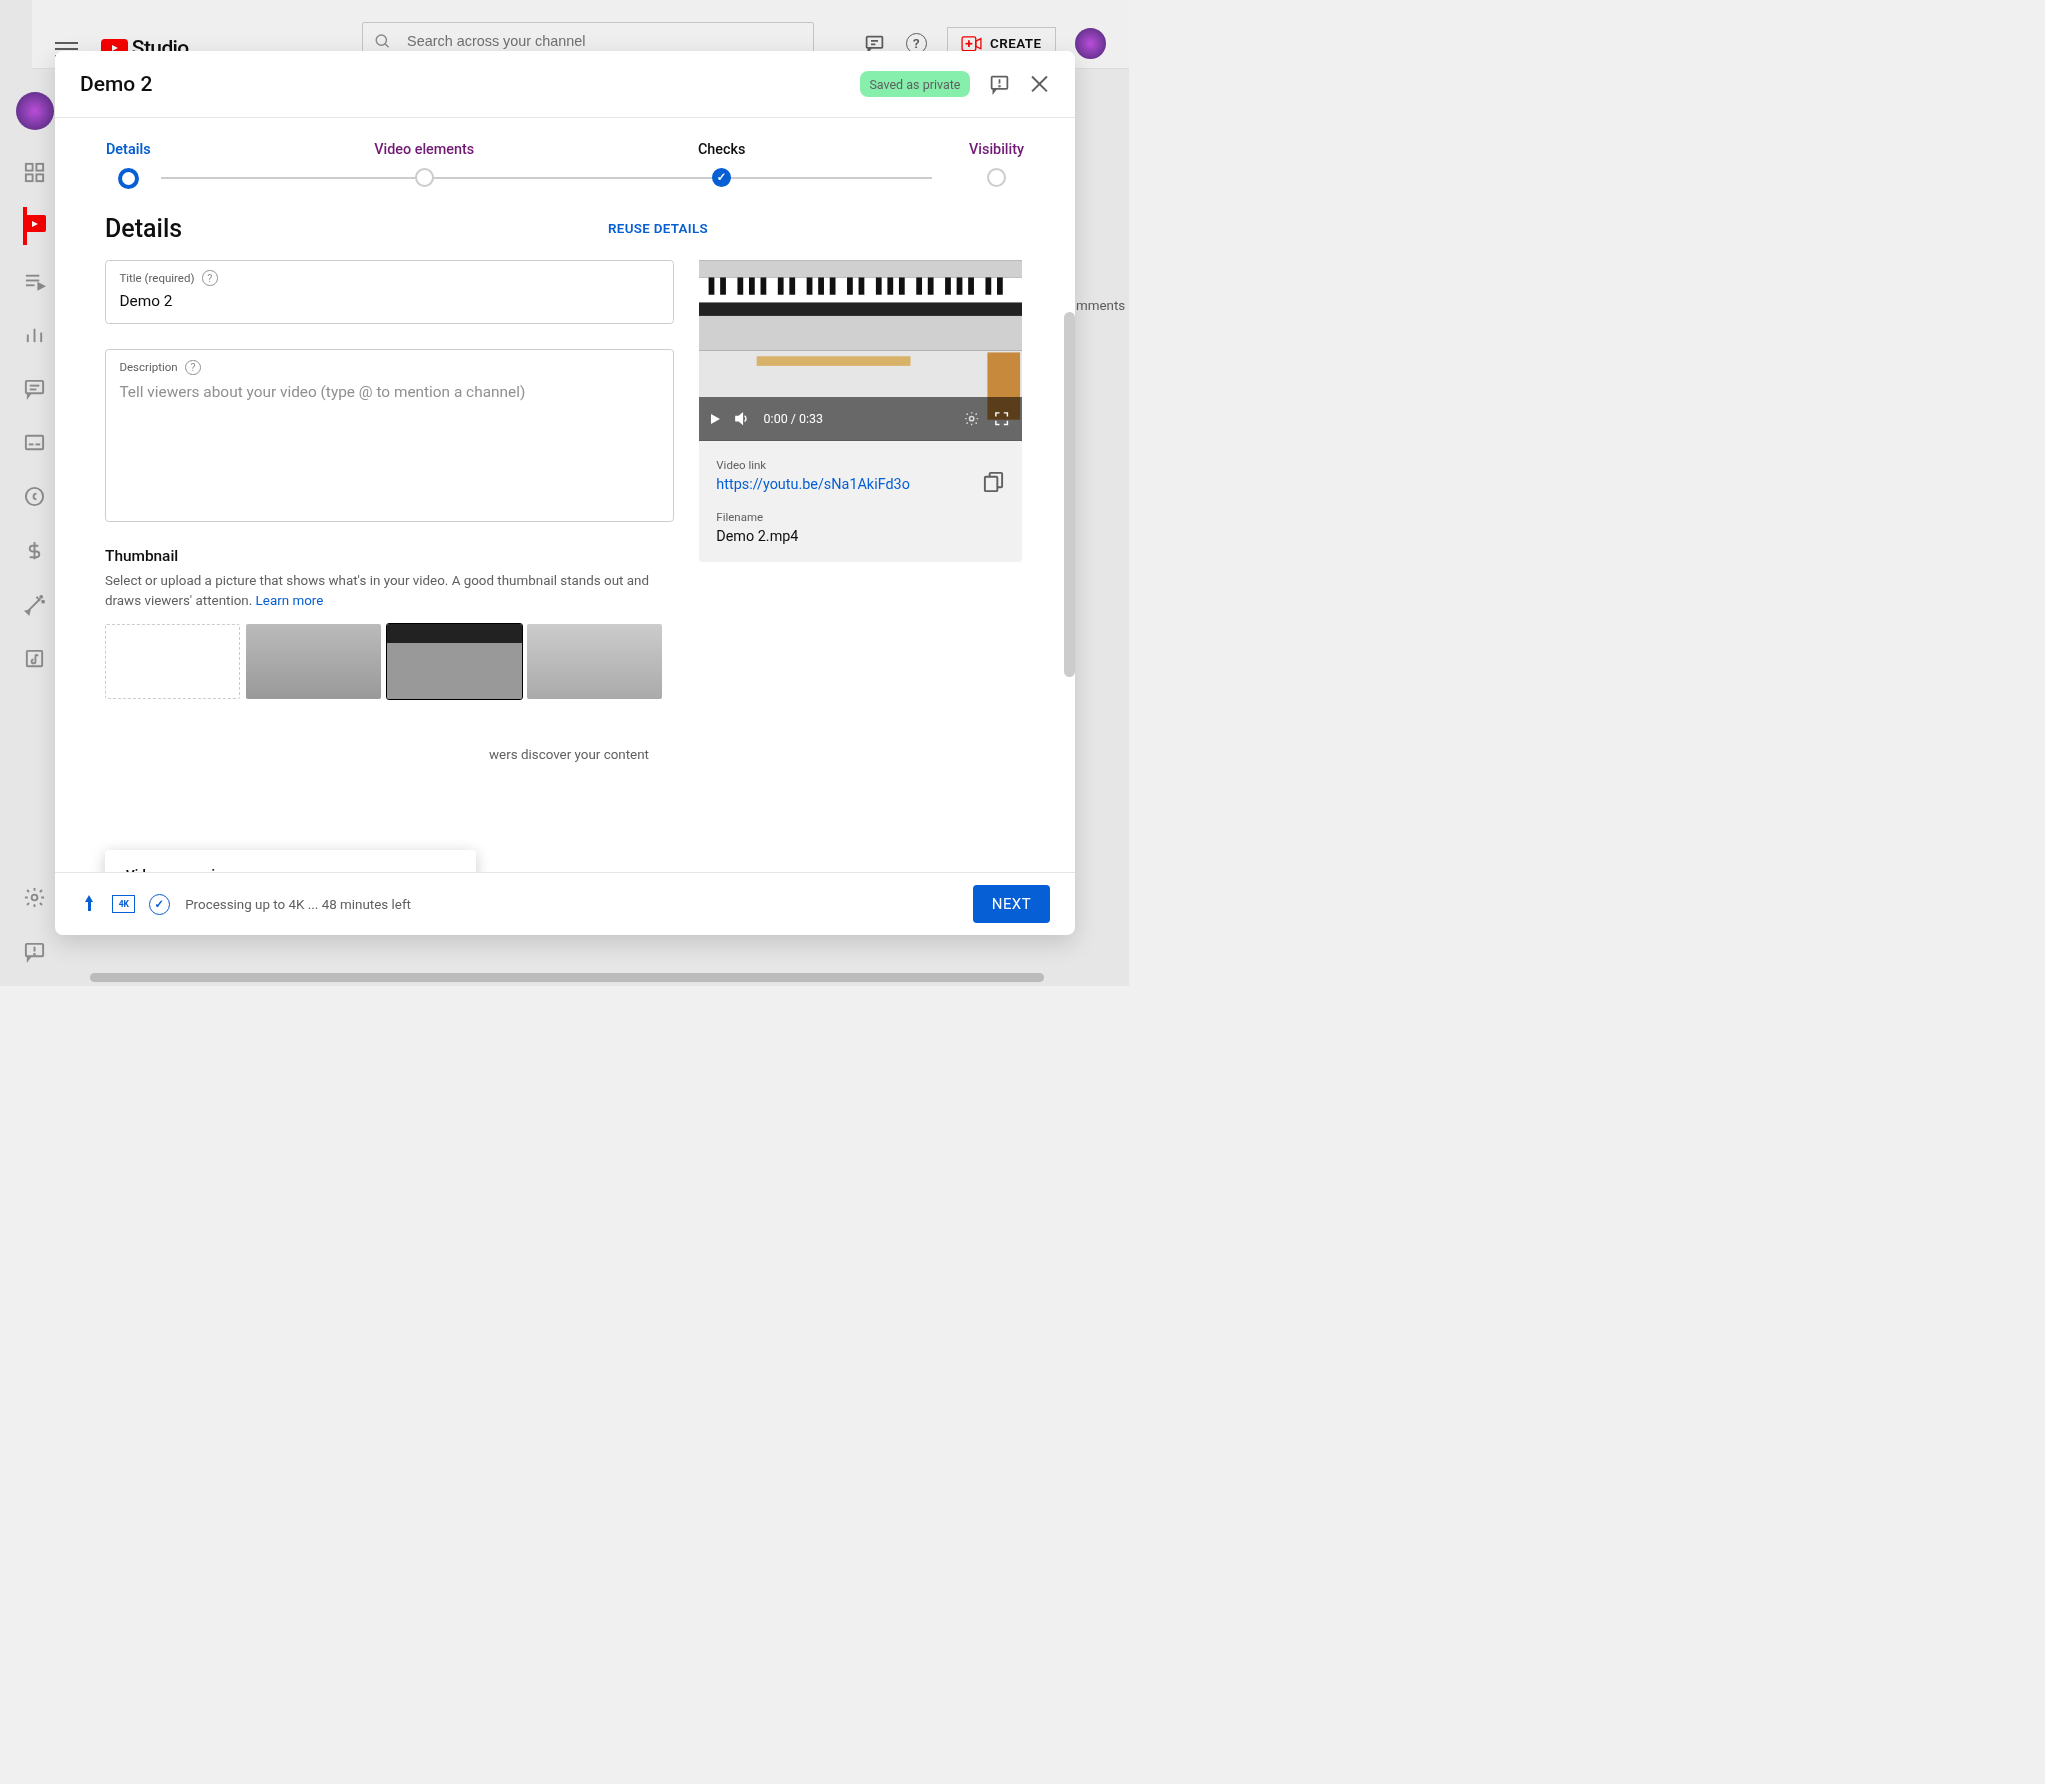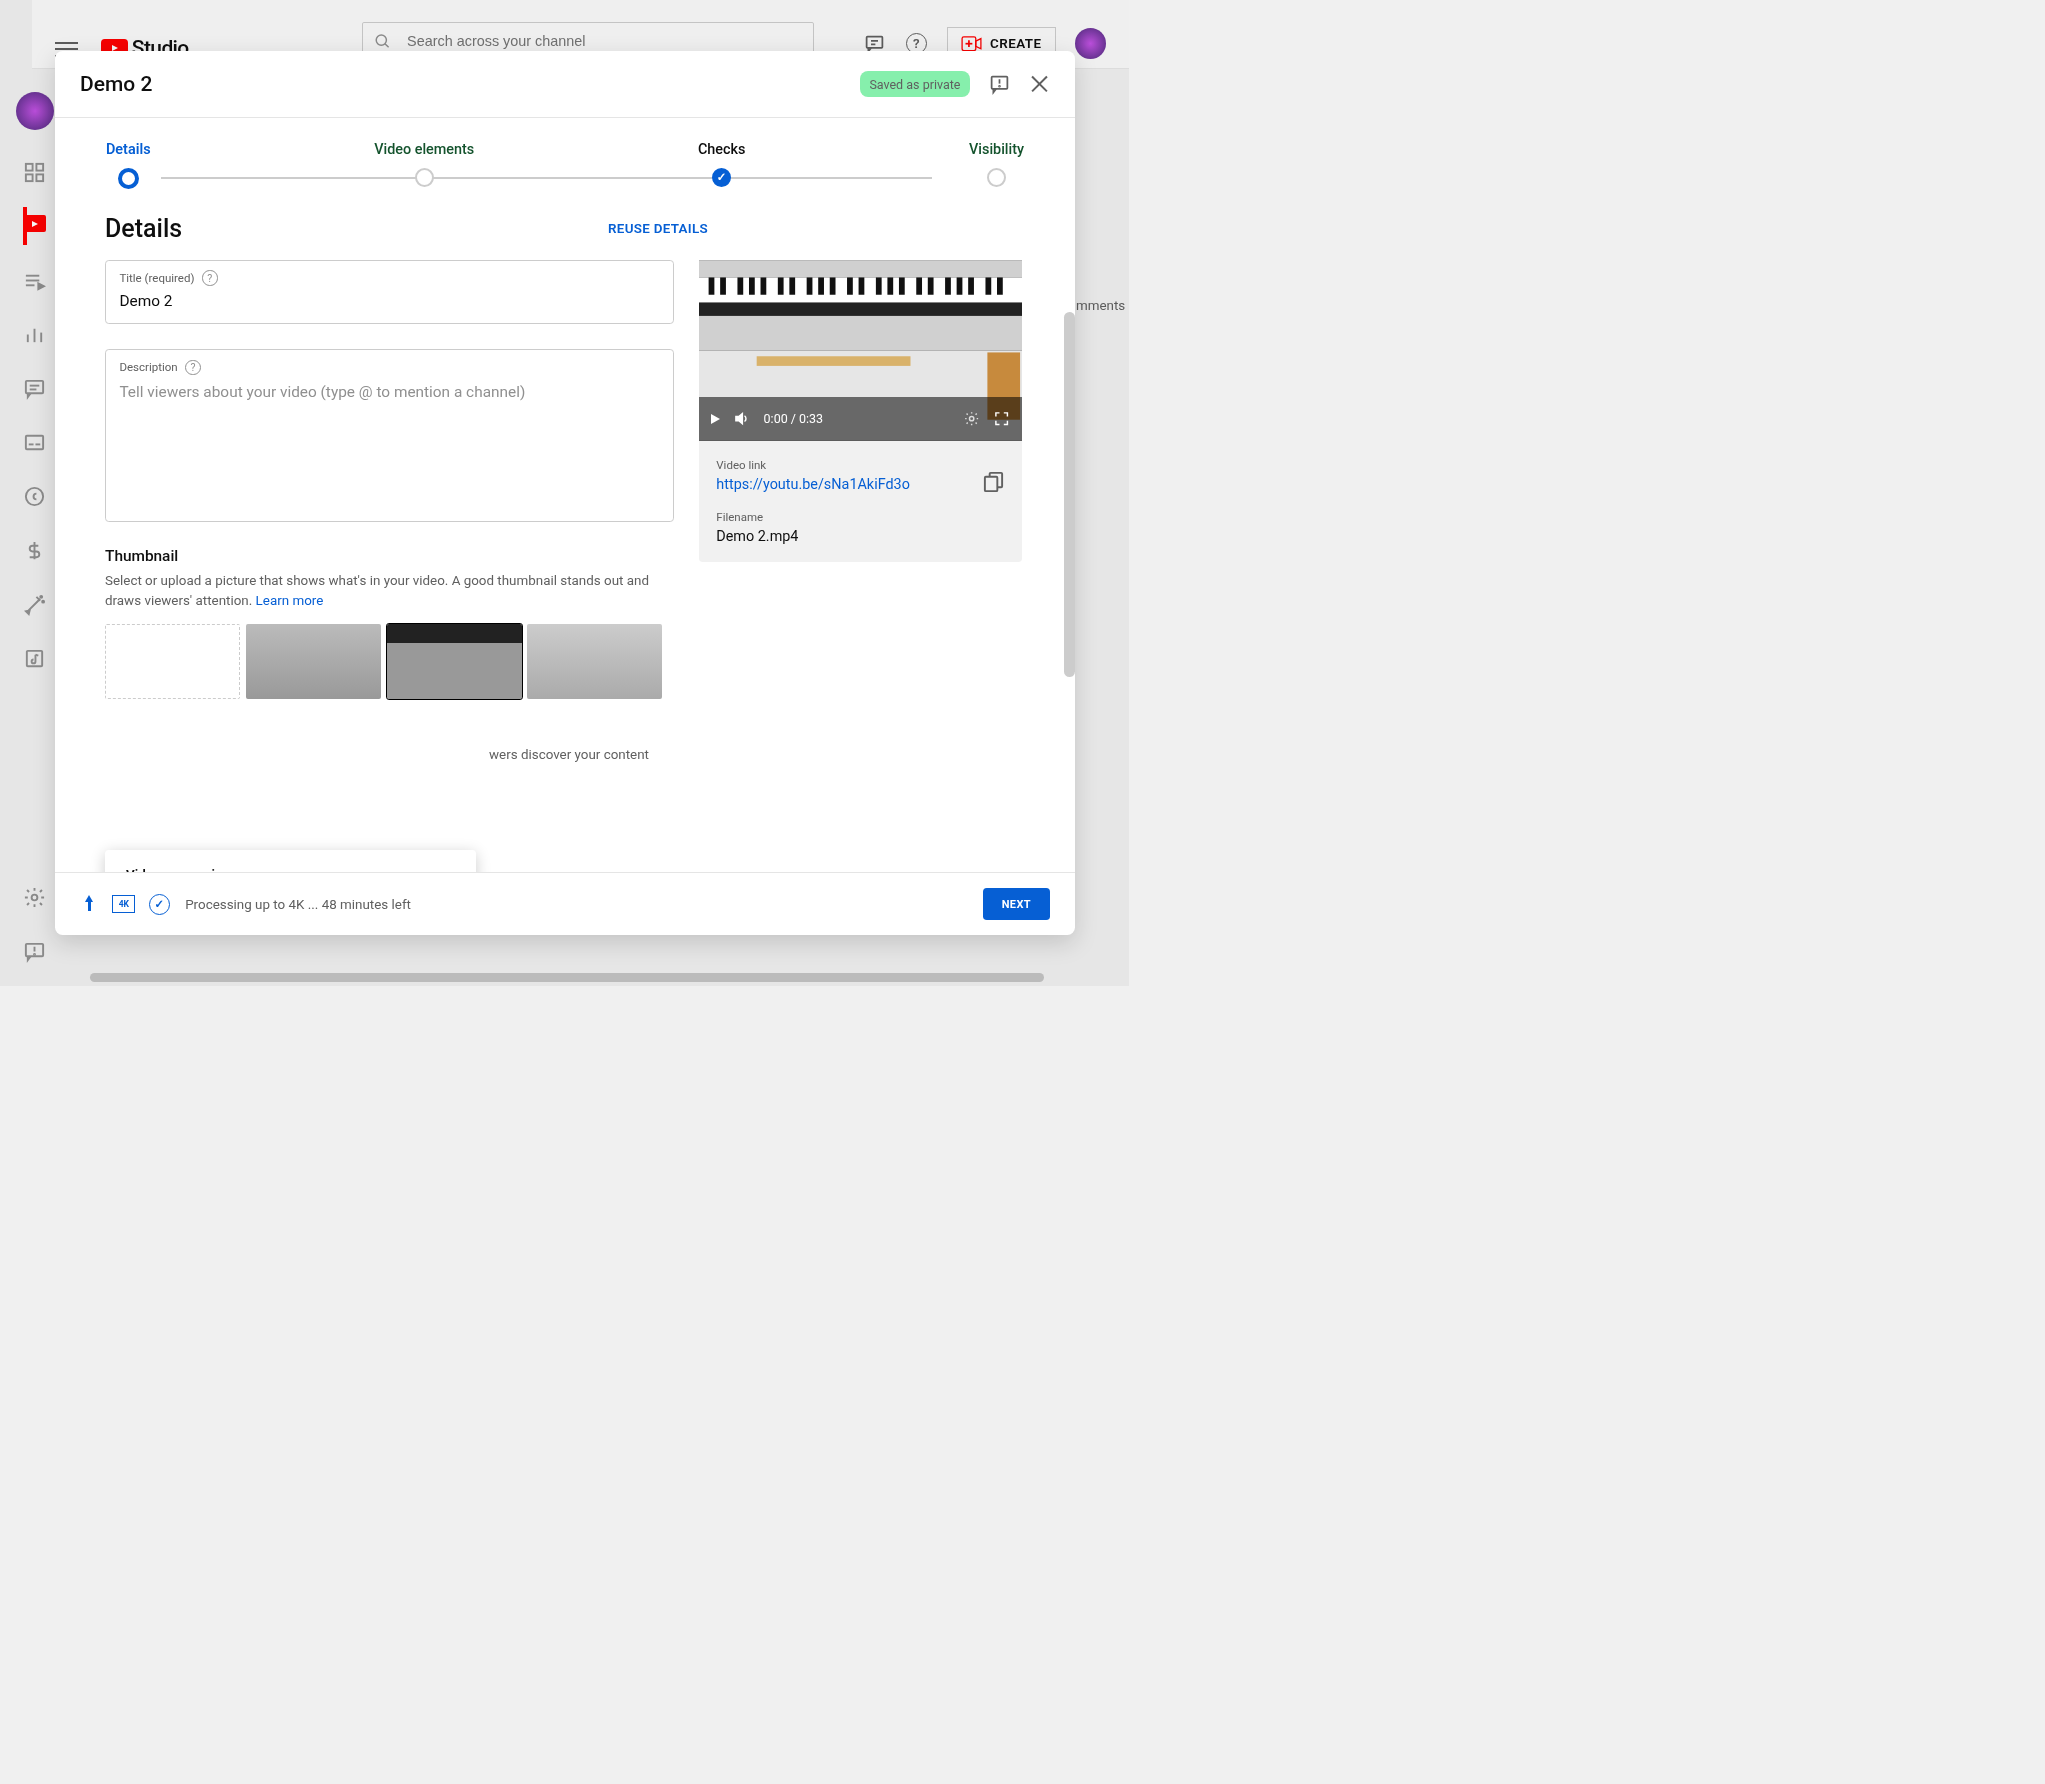--- a/index.html
+++ b/index.html
@@ -49,21 +49,21 @@
 .saved-badge { margin-left:auto; background:#86efac; color:#606060; padding:5.8px 9.6px; font-size:12.5px; font-weight:400; border-radius:8px; }
 .feedback-icon { margin-left:19px; width:21px; height:21px; }
 .close-icon { margin-left:19px; width:21px; height:21px; cursor:pointer; position:relative; }
 .close-icon::before, .close-icon::after { content:""; position:absolute; width:21px; height:1.9px; background:#606060; top:9.6px; left:0; }
 .close-icon::before { transform: rotate(45deg); }
 .close-icon::after { transform: rotate(-45deg); }
 
 .stepper { display:flex; justify-content: center; padding: 23px 0 0; position:relative; }
 .steps-row { display:flex; width:90%; justify-content:space-between; position:relative; }
 .step { display:flex; flex-direction:column; align-items:center; font-size:14.4px; font-weight:500; z-index:2; }
-.step-label { margin-bottom:9.6px; color:#14532d; }
+.step-label { margin-bottom:9.6px; color:#701a75; }
 .step.active .step-label { color:#065fd4; font-weight:600; }
 .step.done .step-label { color:#0d0d0d; }
 .step-circle { width:19px; height:19px; border-radius:50%; background:#fff; border:2.9px solid #ccc; }
 .step.active .step-circle { border-color:#065fd4; border-width:4.8px; width:21px; height:21px; }
 .step.done .step-circle { background:#065fd4; border-color:#065fd4; display:flex; align-items:center; justify-content:center; }
 .step.done .step-circle::after { content:"✓"; color:#fff; font-size:11.5px; font-weight:700; }
 .step-line { position:absolute; height:1.9px; background:#ccc; top: 36px; }
 
 .modal-body { flex:1; overflow-y:auto; padding: 25px 50px 19px; position:relative; }
 .section-head { display:flex; align-items:center; }
@@ -103,21 +103,21 @@
 .popup-title { font-size:13.4px; font-weight:600; margin-bottom:5.8px; }
 
 .modal-footer { height:63px; border-top:1px solid #e5e5e5; display:flex; align-items:center; padding: 0 25px; }
 .footer-icons { display:flex; align-items:center; gap:13.4px; }
 .up-arrow { width:19px; height:19px; position:relative; }
 .up-arrow::before { content:""; position:absolute; left:4.8px; top:0; width:0; height:0; border-left:4.8px solid transparent; border-right:4.8px solid transparent; border-bottom:7.7px solid #065fd4; }
 .up-arrow::after { content:""; position:absolute; left:7.7px; top:6.7px; width:3.8px; height:9.6px; background:#065fd4; }
 .footer-4k { width:23px; height:17.3px; border:1.9px solid #065fd4; color:#065fd4; font-size:8.6px; font-weight:700; display:flex; align-items:center; justify-content:center; }
 .footer-check { width:21px; height:21px; border-radius:50%; border:1.9px solid #065fd4; display:flex; align-items:center; justify-content:center; color:#065fd4; font-size:11.5px; font-weight:700; }
 .footer-status { margin-left:15.4px; font-size:13.4px; color:#606060; }
-.next-btn { margin-left:auto; background:#065fd4; color:#fff; padding: 9.6px 19px; font-weight:700; font-size:11px; border-radius:3.8px; cursor:pointer; letter-spacing:0.4px; }
+.next-btn { margin-left:auto; background:#065fd4; color:#fff; padding: 9.6px 19px; font-weight:400; font-size:15px; border-radius:3.8px; cursor:pointer; letter-spacing:0.4px; }
 
 .keyboard-svg { width:100%; height:100%; }
 .scrollbar-fake { position:absolute; right:0; top:123px; width:11.5px; height:672px; }
 .scrollbar-thumb { width:11.5px; height:365px; background:#ccc; border-radius:5.8px; }
 .bottom-scroll { position:absolute; left:69px; right:0; bottom:3.8px; height:9.6px; }
 .bottom-scroll-thumb { height:9.6px; background:#bbb; border-radius:4.8px; width:90%; margin-left:2%; }
 .ctrl-spacer { flex:1; }
 </style>
 </head>
 <body>

